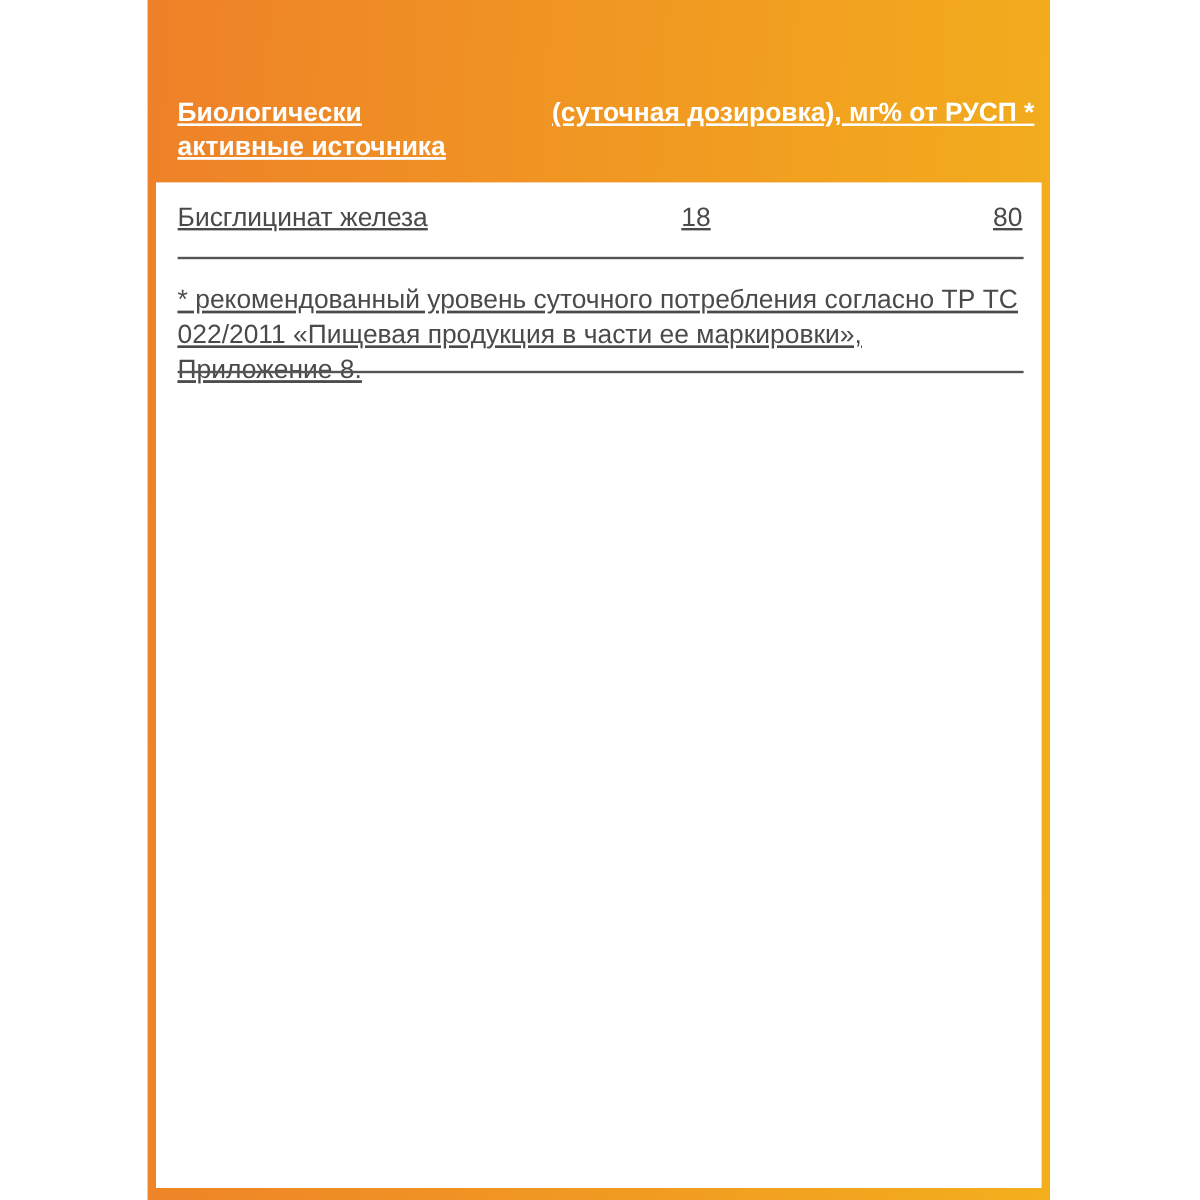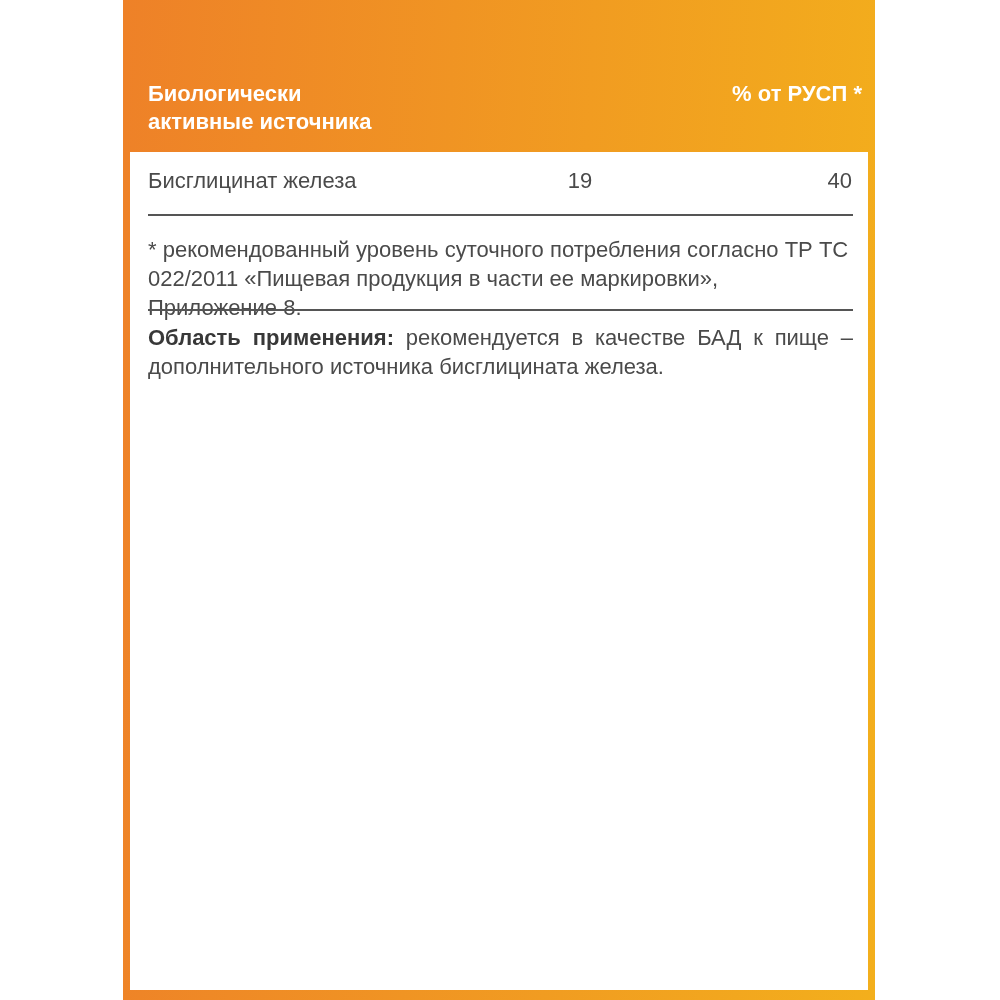--- a/index.html
+++ b/index.html
@@ -1,15 +1,15 @@
 <!DOCTYPE html>
 <html><head>
 <meta charset="utf-8">
 <style>
-  * { margin: 0; padding: 0; box-sizing: border-box; }
+  * { margin: 0; padding: 0; box-sizing: border-box; text-decoration: underline; }
   html, body {
     width: 1000px; height: 1000px;
     background: #ffffff;
     font-family: "Liberation Sans", "DejaVu Sans", sans-serif;
     overflow: hidden;
   }
   .card {
     position: absolute;
     left: 123px; top: 0;
     width: 752px; height: 1000px;
@@ -84,38 +84,32 @@
 <div class="card">
 
   <div class="panel"></div>
 
   <div class="hdr hdr-col1">
     <div>Биологически</div>
     <div>активные источника</div>
   </div>
 
   <div class="hdr hdr-col2">
+    <div>(суточная дозировка), мг</div>
   </div>
 
   <div class="hdr hdr-col3">% от РУСП *</div>
 
   <div class="body-text row-substance">Бисглицинат железа</div>
-  <div class="body-text row-val-content">19</div>
-  <div class="body-text row-val-rusp">40</div>
+  <div class="body-text row-val-content">18</div>
+  <div class="body-text row-val-rusp">80</div>
 
   <div class="divider divider-1"></div>
 
   <div class="body-text footnote">
     <div>* рекомендованный уровень суточного потребления согласно ТР ТС</div>
     <div>022/2011 «Пищевая продукция в части ее маркировки», Приложение 8.</div>
   </div>
 
   <div class="divider divider-2"></div>
 
-  <div class="body-text application">
-    <div class="app-line1">
-      <span class="bold-label">Область применения:</span>
-      <span>рекомендуется в качестве БАД к пище –</span>
-    </div>
-    <div>дополнительного источника бисглицината железа.</div>
-  </div>
 
 </div>
 
 </body></html>

